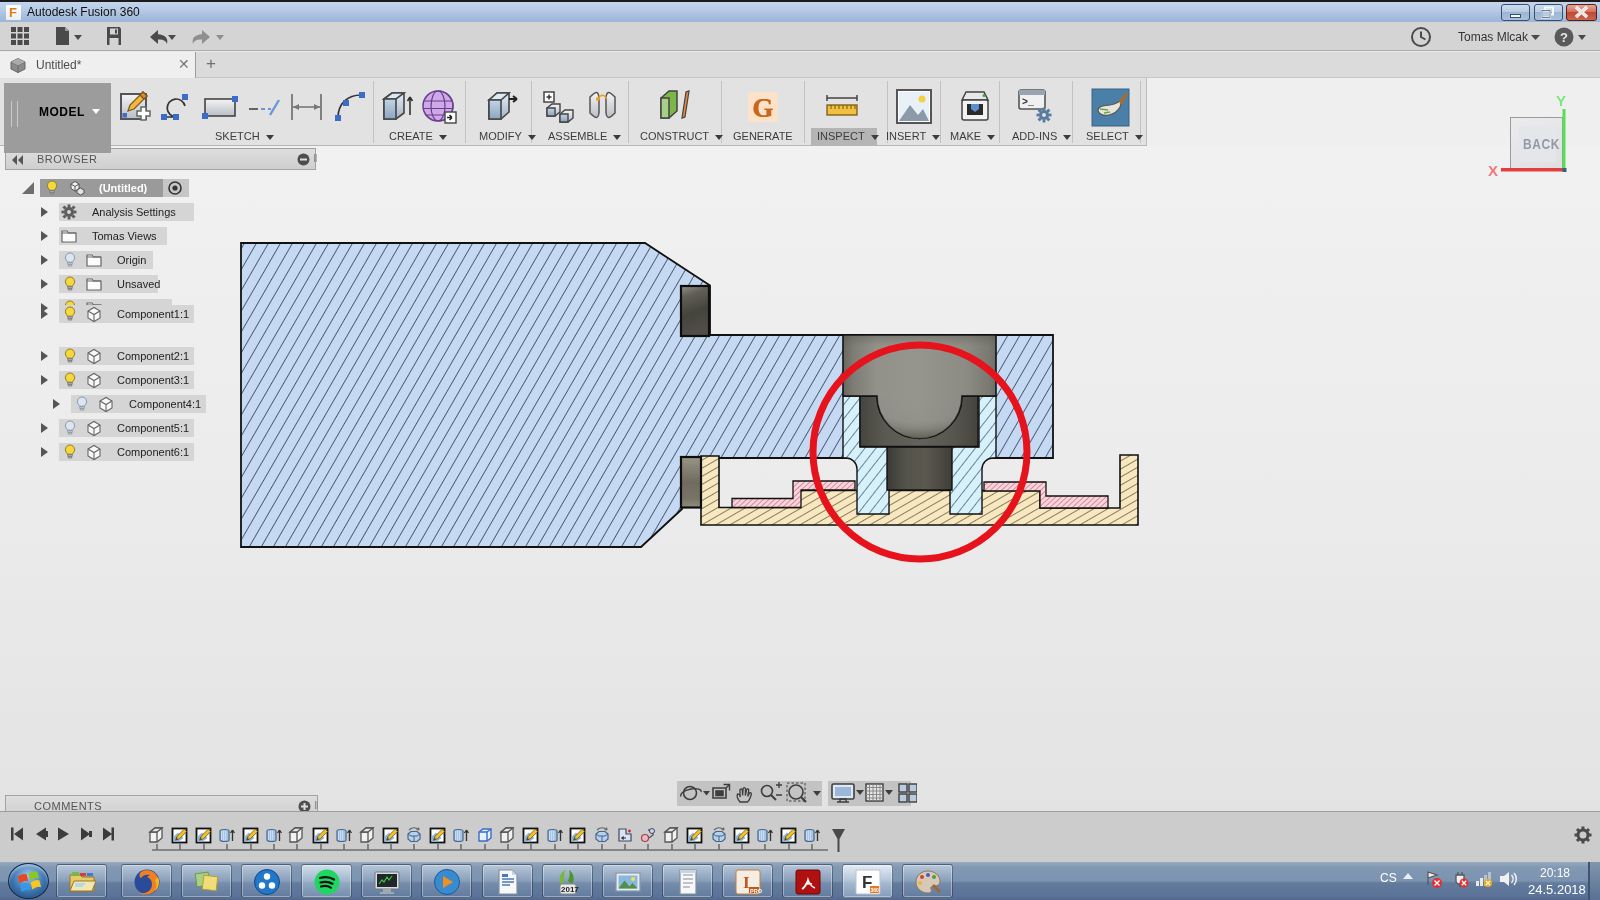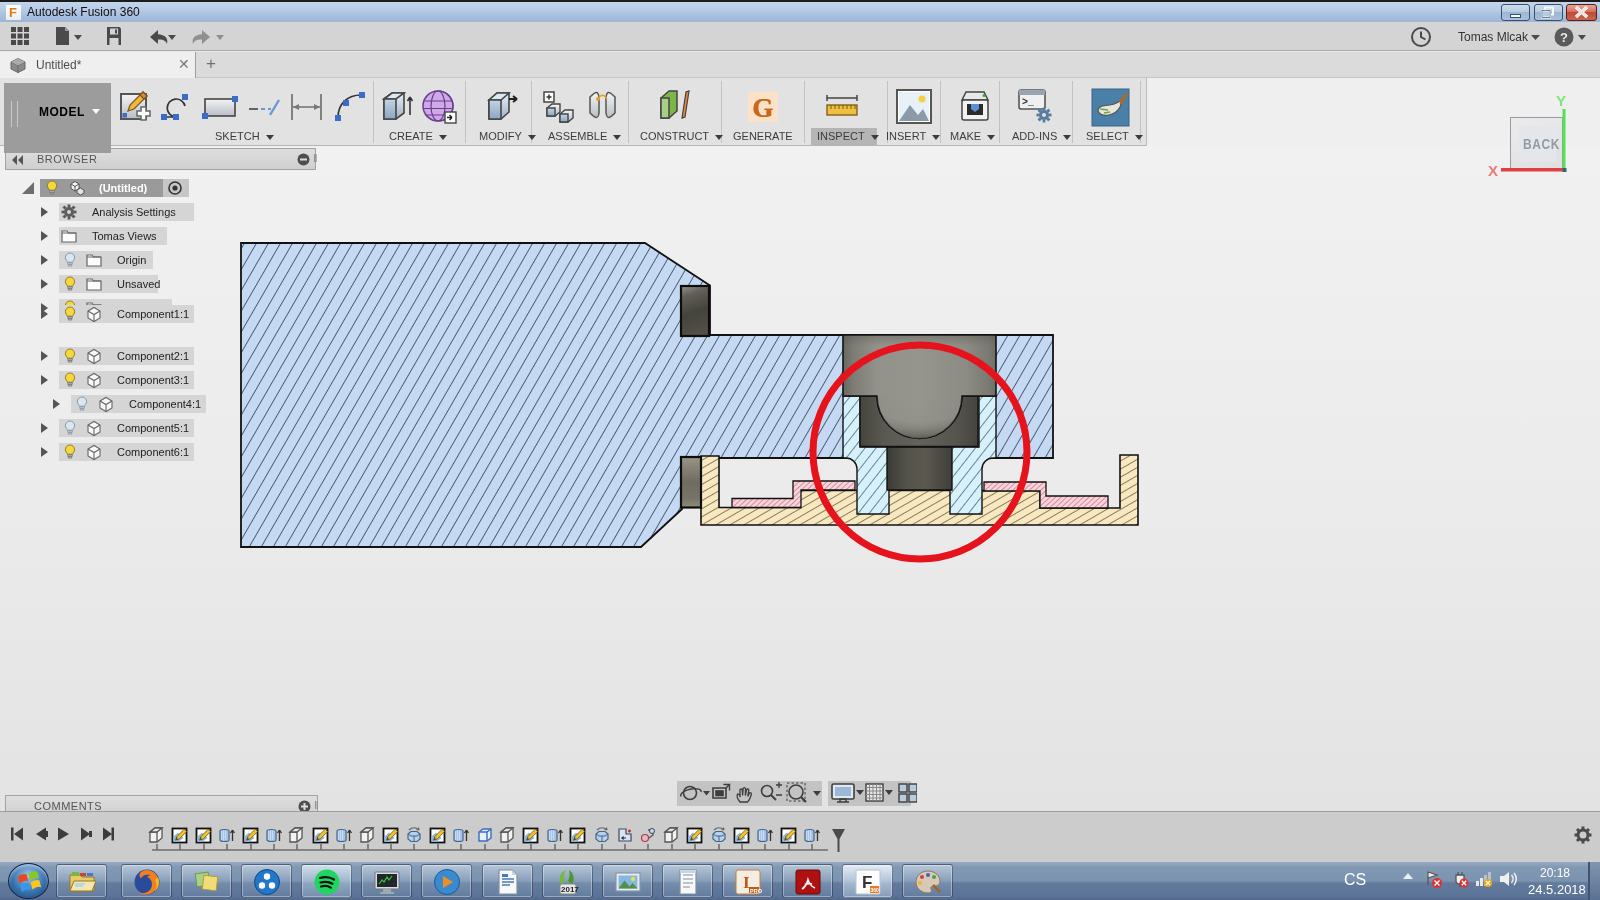--- a/index.html
+++ b/index.html
@@ -927,21 +927,21 @@
     <div class="tbtn" style="left:842px;background:linear-gradient(180deg,rgba(245,250,255,0.85),rgba(205,222,238,0.65) 50%,rgba(170,192,215,0.55))">
         <svg class="tbi" width="30" height="30" viewBox="0 0 30 30">
           <use href="#ifus"></use>
         </svg>
       </div>
     <div class="tbtn" style="left:902px">
         <svg class="tbi" width="30" height="30" viewBox="0 0 30 30">
           <use href="#ipain"></use>
         </svg>
       </div>
-    <div style="position:absolute;left:1344px;top:9px;color:#fff;font-size:16px">CS</div>
+    <div style="position:absolute;left:1380px;top:9px;color:#fff;font-size:12px">CS</div>
     <svg style="position:absolute;left:1395px;top:0" width="130" height="38" viewBox="0 0 130 38">
       <path d="M8 17 l5 -6 5 6 z" fill="#e8eef5"></path>
       <g transform="translate(32,9)">
         <path d="M1 14 V1 l9 3 -9 3" fill="#f0f0f0" stroke="#555" stroke-width="1.2"></path>
         <circle cx="10" cy="12" r="5" fill="#e03030"></circle>
           <path d="M7.5 9.5 l5 5 m0 -5 l-5 5" stroke="#fff" stroke-width="1.4"></path>
       </g>
       <g transform="translate(57,9)">
         <path d="M4 4 h8 v6 c0 4 -8 4 -8 0 z M6 4 V1 M10 4 V1 M8 13 v3" fill="#f0f0f0" stroke="#555" stroke-width="1.3"></path>
         <circle cx="12" cy="12" r="4.5" fill="#e03030"></circle>

